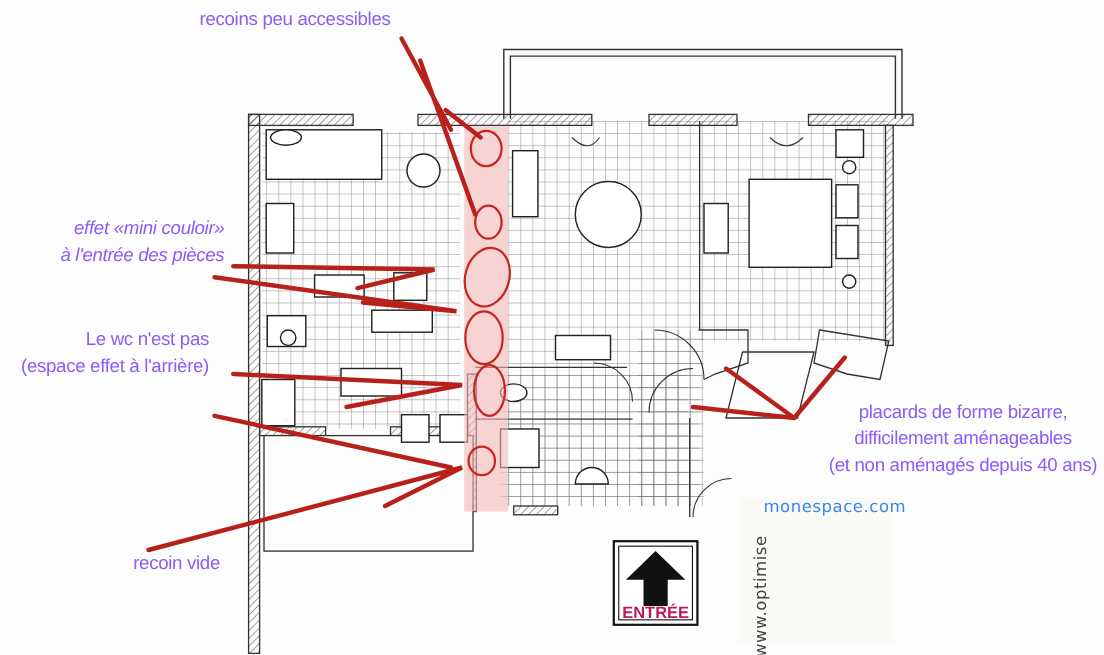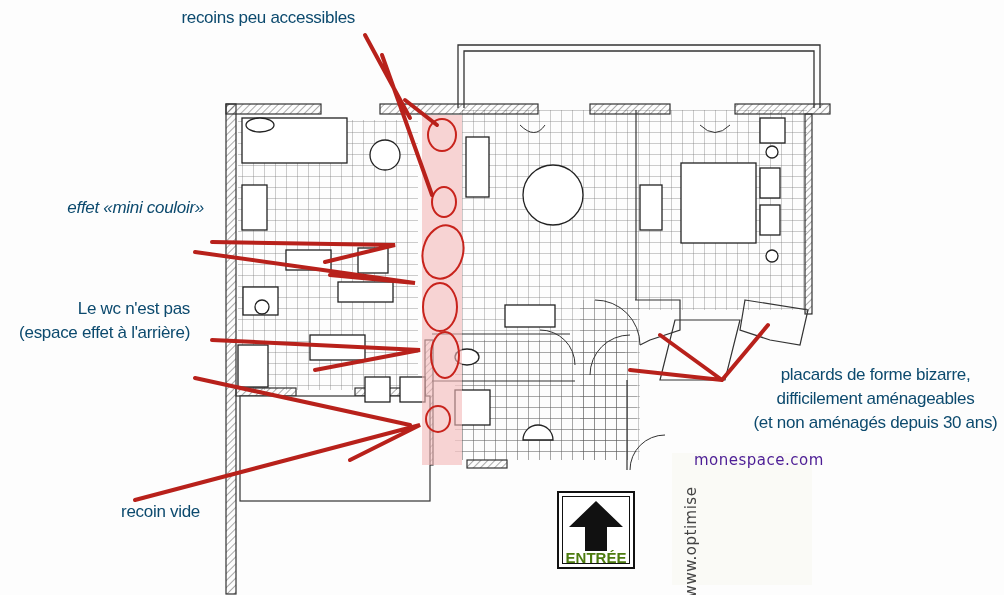--- a/index.html
+++ b/index.html
@@ -1,29 +1,29 @@
 <!DOCTYPE html>
 <html><head>
 <meta charset="utf-8">
 <style>
   html, body { margin:0; padding:0; }
   body { width:1004px; height:595px; background:#fdfdfd; position:relative; overflow:hidden;
          font-family: "Liberation Sans", "DejaVu Sans", sans-serif; }
   .plan { position:absolute; left:0; top:0; width:1004px; height:595px; }
   .label { position:absolute; font-family: "Liberation Sans Narrow", "Liberation Sans", sans-serif;
-           font-size:17px; line-height:24px; color:#0c4a6e; letter-spacing:-0.3px; }
+           font-size:17px; line-height:24px; color:#8b5cf6; letter-spacing:-0.3px; }
   .label.right { text-align:right; }
   .label span { display:block; white-space:nowrap; }
   .entree-sign { position:absolute; left:557px; top:491px; width:78px; height:78px;
                  border:2px solid #111; background:#fff; box-sizing:border-box; }
   .entree-sign .inner { position:absolute; left:3px; top:3px; right:3px; bottom:3px; border:1px solid #111; }
   .entree-text { position:absolute; left:0; right:0; bottom:1px; text-align:center; font-weight:bold;
-                 font-size:15px; color:#4d7c0f; font-family:"Liberation Sans", sans-serif; }
+                 font-size:15px; color:#be185d; font-family:"Liberation Sans", sans-serif; }
   .logo { position:absolute; left:672px; top:453px; width:140px; height:132px; background:#fafaf6; }
-  .logo-top { position:absolute; left:22px; top:-2px; font-size:15px; color:#4c1d95; letter-spacing:0.5px;
+  .logo-top { position:absolute; left:22px; top:-2px; font-size:15px; color:#3b82f6; letter-spacing:0.5px;
               font-family:"DejaVu Sans", sans-serif; }
   .logo-side { position:absolute; left:-36px; top:80px; transform:rotate(-90deg); font-size:15px; color:#444;
                letter-spacing:0.5px; font-family:"DejaVu Sans", sans-serif; white-space:nowrap; }
 </style>
 </head>
 <body>
 
 <svg class="plan" viewBox="0 0 1004 595" xmlns="http://www.w3.org/2000/svg">
   <defs>
     <pattern id="grid" width="11" height="11" patternUnits="userSpaceOnUse">
@@ -139,35 +139,36 @@
     <path d="M85 60 Q90 50 105 40 M82 60 Q78 75 85 90 Q92 100 95 115"></path>
   </g>
 </svg>
 
 <div class="label right" style="left:150px; top:6px; width:205px;">
   <span>recoins peu accessibles</span>
 </div>
 
 <div class="label right" style="left:10px; top:196px; width:194px;font-style:italic;">
   <span>effet «mini couloir»</span>
+  <span>à l'entrée des pièces</span>
 </div>
 
 <div class="label right" style="left:0px; top:297px; width:190px;">
   <span>Le wc n'est pas</span>
   <span>(espace effet à l'arrière)</span>
 </div>
 
 <div class="label right" style="left:0px; top:500px; width:200px;">
   <span>recoin vide</span>
 </div>
 
 <div class="label" style="left:747px; top:363px; width:257px;text-align:center;">
   <span>placards de forme bizarre,</span>
   <span>difficilement aménageables</span>
-  <span>(et non aménagés depuis 30 ans)</span>
+  <span>(et non aménagés depuis 40 ans)</span>
 </div>
 
 <div class="entree-sign">
   <div class="inner"></div>
   <svg width="74" height="60" viewBox="0 0 74 60" style="position:absolute;left:0;top:4px;">
     <path d="M37 4 L64 30 L48 30 L48 54 L26 54 L26 30 L10 30 Z" fill="#111"></path>
   </svg>
   <div class="entree-text">ENTRÉE</div>
 </div>
 

